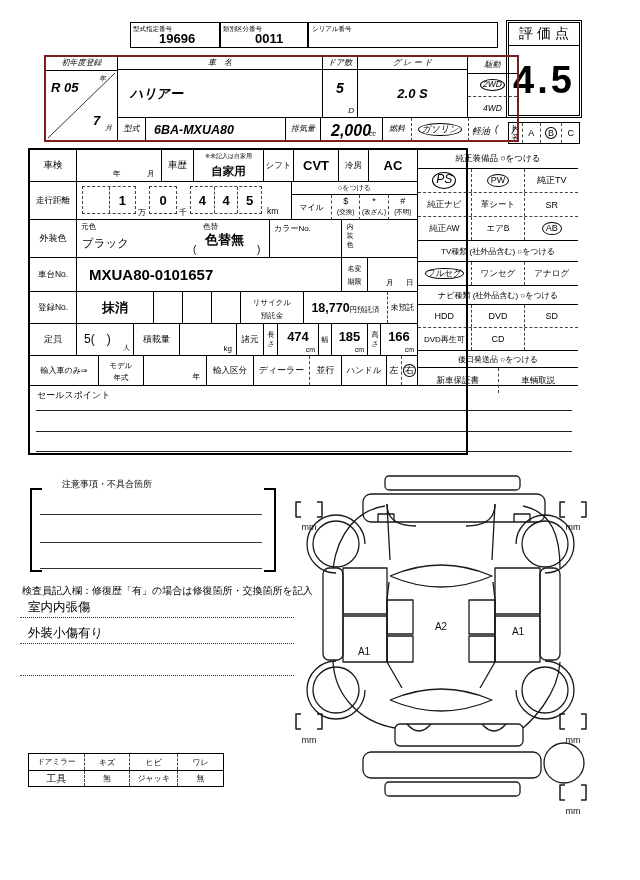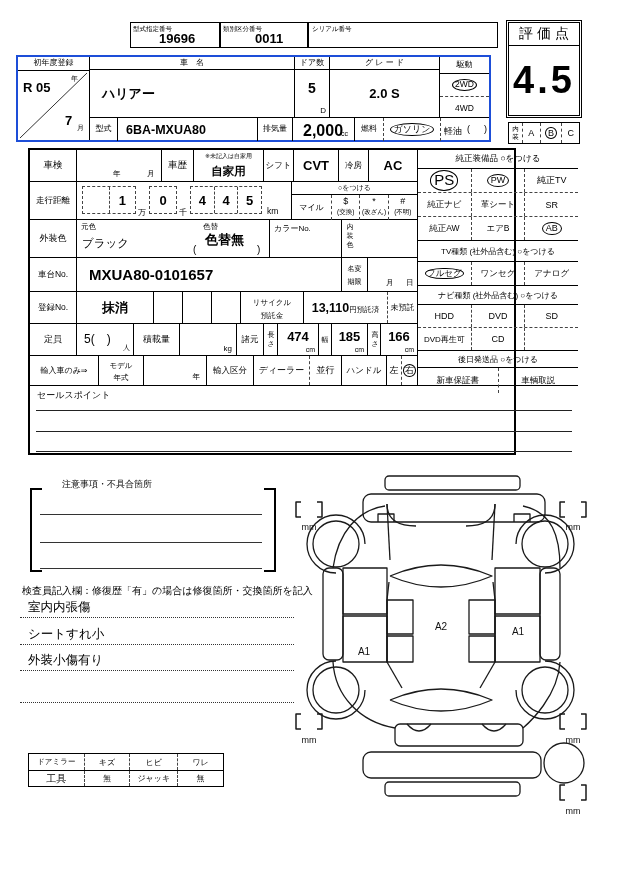--- a/index.html
+++ b/index.html
@@ -47,21 +47,21 @@
 
   <div class="a" style="left:508px;top:122px;width:72px;height:22px;border:1.5px solid #000;display:flex;">
     <div class="ct vert" style="width:13px;font-size:6.5px;">内装</div>
     <div class="ct dl" style="width:17px;font-size:9px;">A</div>
     <div class="ct dl" style="width:21px;font-size:9px;">
         <span class="crc" style="padding:0 2px;">B</span>
       </div>
     <div class="ct dl" style="width:17px;font-size:9px;">C</div>
   </div>
 
-  <div class="a" style="left:16px;top:55px;width:475px;height:87px;border:2px solid #1d4ed8;">
+  <div class="a" style="left:44px;top:55px;width:475px;height:87px;border:2px solid #7f1d1d;font-style:italic;">
 
     <div class="a br" style="left:0;top:0;width:72px;height:83px;">
       <div class="ct lb bb" style="height:13px;">初年度登録</div>
       <svg class="a" style="left:0;top:13px;" width="71" height="70">
           <line x1="2" y1="68" x2="69" y2="3" stroke="#333" stroke-width="1"></line>
         </svg>
       <div class="a vb" style="left:5px;top:23px;font-size:13px;">R 05</div>
       <div class="a" style="left:53px;top:17px;font-size:7px;">年</div>
       <div class="a vb" style="left:47px;top:56px;font-size:13px;">7</div>
       <div class="a" style="left:59px;top:66px;font-size:7px;">月</div>
@@ -99,21 +99,21 @@
           <span class="crc">ガソリン</span>
         </div>
       <div class="a dl" style="left:350px;top:0;width:49px;height:23px;font-size:9px;">
         <span class="a" style="left:3px;top:7px;">軽油</span>
         <span class="a" style="left:26px;top:6px;">(</span>
         <span class="a" style="right:2px;top:6px;">)</span>
       </div>
     </div>
   </div>
 
-  <div class="a" style="left:28px;top:148px;width:488px;height:307px;border:2px solid #000;">
+  <div class="a" style="left:28px;top:148px;width:440px;height:307px;border:2px solid #000;">
 
     <div class="a bb" style="left:0;top:0;width:387px;height:32px;">
       <div class="a ct br" style="left:0;top:0;width:47px;height:31px;font-size:9.5px;">車検</div>
       <div class="a br" style="left:47px;top:0;width:85px;height:31px;">
         <span class="a" style="left:36px;bottom:2px;font-size:7.5px;">年</span>
         <span class="a" style="left:70px;bottom:2px;font-size:7.5px;">月</span>
       </div>
       <div class="a ct br" style="left:132px;top:0;width:32px;height:31px;font-size:9.5px;">車歴</div>
       <div class="a br" style="left:164px;top:0;width:70px;height:31px;">
         <div class="ct" style="height:9px;font-size:6px;padding-top:2px;">※未記入は自家用</div>
@@ -197,21 +197,21 @@
       <div class="a ct br" style="left:0;top:0;width:47px;height:31px;font-size:8.5px;">登録No.</div>
       <div class="a ct br vb" style="left:47px;top:0;width:77px;height:31px;font-size:13px;">抹消</div>
       <div class="a br" style="left:124px;top:0;width:29px;height:31px;"></div>
       <div class="a br" style="left:153px;top:0;width:29px;height:31px;"></div>
       <div class="a br" style="left:182px;top:0;width:29px;height:31px;"></div>
       <div class="a br" style="left:211px;top:0;width:63px;height:31px;">
         <div class="ct" style="height:14px;font-size:7.5px;padding-top:4px;">リサイクル</div>
         <div class="ct" style="height:11px;font-size:7.5px;">預託金</div>
       </div>
       <div class="a ct" style="left:274px;top:0;width:83px;height:31px;">
-        <span class="vb" style="font-size:12.5px;">13,110</span>
+        <span class="vb" style="font-size:12.5px;">18,770</span>
         <span style="font-size:7.5px;margin-top:4px;">円預託済</span>
       </div>
       <div class="a ct dl" style="left:357px;top:0;width:30px;height:31px;font-size:8px;">未預託</div>
     </div>
 
     <div class="a bb" style="left:0;top:174px;width:387px;height:32px;">
       <div class="a ct br" style="left:0;top:0;width:47px;height:31px;font-size:9px;">定員</div>
       <div class="a br" style="left:47px;top:0;width:57px;height:31px;">
         <span class="a" style="left:7px;top:7px;font-size:12px;">5(　)</span>
         <span class="a" style="right:3px;bottom:2px;font-size:7px;">人</span>
@@ -265,21 +265,21 @@
       <div class="a" style="left:7px;top:3px;font-size:9px;">セールスポイント</div>
       <div class="a ln" style="left:6px;top:24px;width:536px;"></div>
       <div class="a ln" style="left:6px;top:45px;width:536px;"></div>
       <div class="a ln" style="left:6px;top:65px;width:536px;"></div>
     </div>
 
     <div class="a" style="left:387px;top:0;width:161px;height:235px;border-left:1px solid #000;">
       <div class="ct bb" style="height:18px;font-size:8.5px;">純正装備品 ○をつける</div>
       <div style="display:flex;height:23px;border-bottom:1px dashed #444;">
         <div class="ct" style="width:53px;">
-            <span class="crc" style="font-size:15px;">PS</span>
+            <span class="crc" style="font-size:12px;font-style:italic;">PS</span>
           </div>
         <div class="ct dl" style="width:53px;">
             <span class="crc" style="font-size:9px;">PW</span>
           </div>
         <div class="ct dl" style="width:53px;font-size:9px;">純正TV</div>
       </div>
       <div style="display:flex;height:23px;border-bottom:1px dashed #444;">
         <div class="ct" style="width:53px;font-size:8.5px;">純正ナビ</div>
         <div class="ct dl" style="width:53px;font-size:8.5px;">革シート</div>
         <div class="ct dl" style="width:53px;font-size:9px;">SR</div>
@@ -322,21 +322,20 @@
   <div class="a" style="left:30px;top:488px;width:12px;height:84px;border-left:2px solid #000;border-top:2px solid #000;border-bottom:2px solid #000;"></div>
   <div class="a" style="left:264px;top:488px;width:12px;height:84px;border-right:2px solid #000;border-top:2px solid #000;border-bottom:2px solid #000;"></div>
   <div class="a" style="left:40px;top:514px;width:222px;border-top:1.2px solid #333;"></div>
   <div class="a" style="left:40px;top:542px;width:222px;border-top:1.2px solid #333;"></div>
   <div class="a" style="left:40px;top:568px;width:222px;border-top:1.2px solid #333;"></div>
 
   <div class="a" style="left:22px;top:584px;font-size:10px;">検査員記入欄：修復歴「有」の場合は修復箇所・交換箇所を記入</div>
 
   <div class="a" style="left:20px;top:598px;width:274px;">
     <div class="dotln" style="height:18px;">室内内張傷</div>
-    <div class="dotln" style="height:25px;">シートすれ小</div>
     <div class="dotln" style="height:24px;">外装小傷有り</div>
     <div class="dotln" style="height:30px;"></div>
   </div>
 
   <div class="a" style="left:28px;top:753px;width:196px;height:34px;border:1.5px solid #000;">
     <div style="display:flex;height:16px;border-bottom:1px solid #000;">
       <div class="ct" style="width:56px;font-size:7.5px;">ドアミラー</div>
       <div class="ct dl" style="width:46px;font-size:8px;">キズ</div>
       <div class="ct dl" style="width:48px;font-size:8px;">ヒビ</div>
       <div class="ct dl" style="width:46px;font-size:8px;">ワレ</div>

